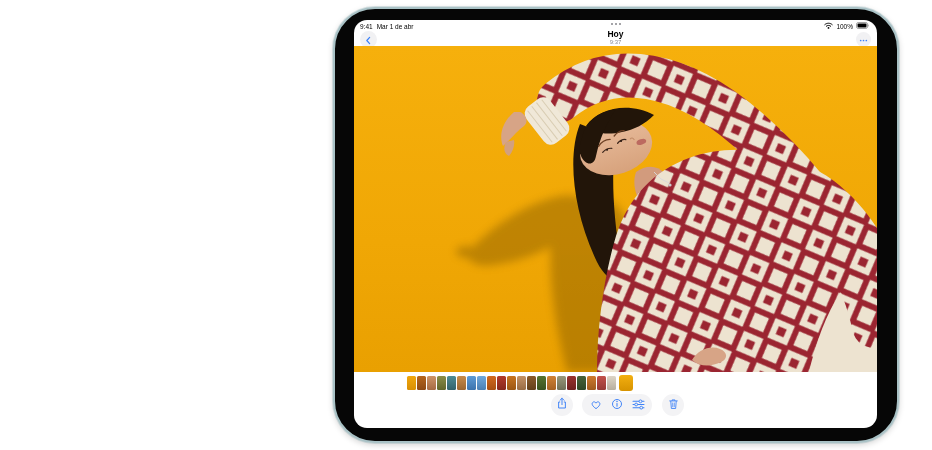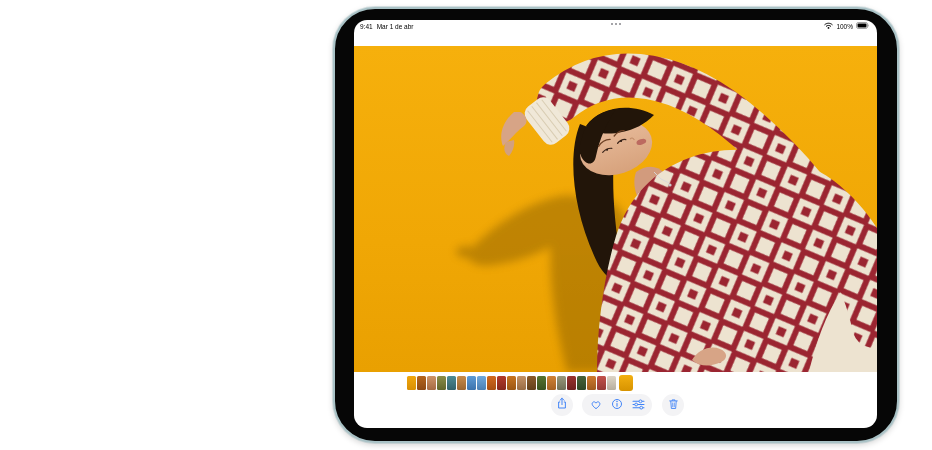--- a/index.html
+++ b/index.html
@@ -86,20 +86,42 @@
         <span>
           <svg width="14" height="7" viewBox="0 0 14 7">
               <rect x="0.5" y="0.5" width="11" height="6" rx="1.8" fill="none" stroke="rgba(0,0,0,.45)" stroke-width="0.8"></rect>
               <rect x="1.5" y="1.5" width="9" height="4" rx="1" fill="#000"></rect>
               <path d="M12.4 2.3 C13.2 2.6 13.2 4.4 12.4 4.7 Z" fill="rgba(0,0,0,.45)"></path>
             </svg>
         </span>
       </div>
     </div>
 
+    <div class="navbar">
+      <div class="round-btn back-btn blue">
+        <span>
+          <svg width="9" height="9" viewBox="0 0 16 16">
+              <path d="M10 2.5 L5 8 L10 13.5" fill="none" stroke="currentColor" stroke-width="2.2" stroke-linecap="round" stroke-linejoin="round"></path>
+            </svg>
+        </span>
+      </div>
+      <div class="title-wrap">
+        <div class="title">Hoy</div>
+        <div class="subtitle">9:37</div>
+      </div>
+      <div class="round-btn more-btn blue">
+        <span>
+          <svg width="9" height="9" viewBox="0 0 16 16">
+              <circle cx="3" cy="8" r="1.5" fill="currentColor"></circle>
+              <circle cx="8" cy="8" r="1.5" fill="currentColor"></circle>
+              <circle cx="13" cy="8" r="1.5" fill="currentColor"></circle>
+            </svg>
+        </span>
+      </div>
+    </div>
 
     <div class="photo" aria-label="Persona con suéter de rombos rojo y crema, brazo levantado sobre la cabeza, frente a una pared amarilla con su sombra proyectada">
       <svg width="523" height="326" viewBox="0 0 523 326">
         <defs>
           <linearGradient id="wall" x1="0" y1="0" x2="0" y2="1">
             <stop offset="0" stop-color="#F6B00C"></stop>
             <stop offset="0.6" stop-color="#F0A705"></stop>
             <stop offset="1" stop-color="#E9A001"></stop>
           </linearGradient>
           <linearGradient id="skin" x1="0" y1="0" x2="0" y2="1">

